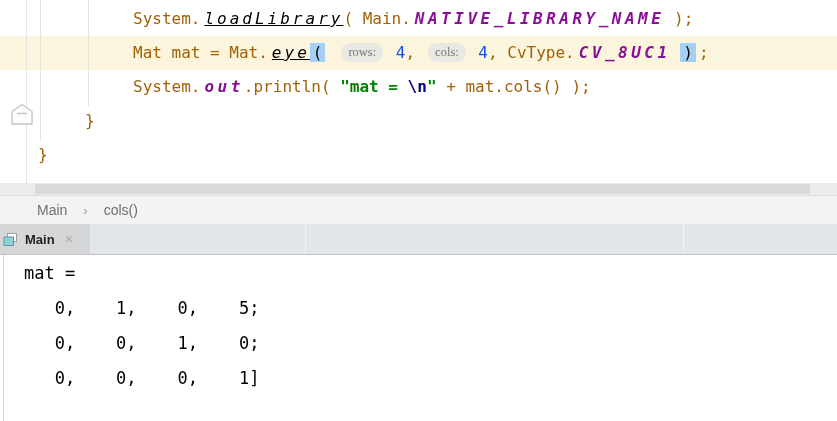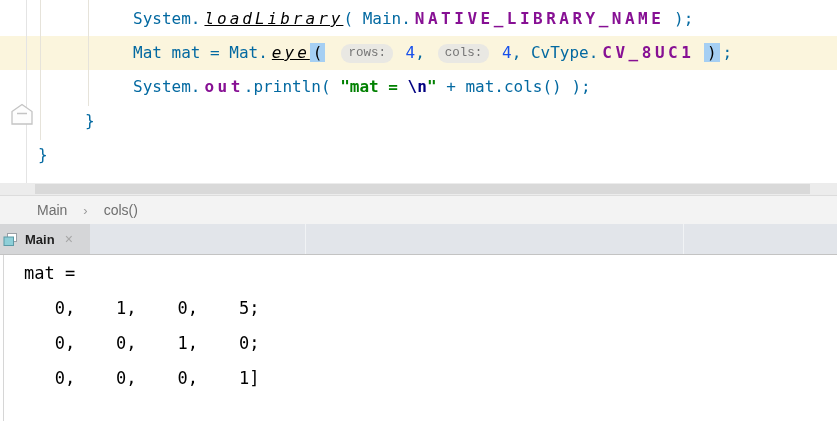--- a/index.html
+++ b/index.html
@@ -10,29 +10,29 @@
   }
 
   
   .editor { position:relative; width:837px; height:183px; background:#fff; }
   .code-lines { position:absolute; top:2px; left:0; width:100%; }
   .code-line {
     height:34px; line-height:34px; white-space:pre;
     font-family:"DejaVu Sans Mono", monospace; font-size:16px; color:#000;
   }
   .code-line.current { background:#fbf5dd; }
-  .tk-p  { color:#0369a1; }
+  .tk-p  { color:#a16207; }
   .tk-si { color:#000; font-style:italic; letter-spacing:3px; margin-left:4px;text-decoration:underline; }
-  .tk-sf { color:#871094; font-weight:bold; letter-spacing:3.5px; margin-left:4px; }
+  .tk-sf { color:#871094; font-style:italic; font-weight:bold; letter-spacing:3.5px; margin-left:4px; }
   .tk-num{ color:#1750eb; }
   .tk-str{ color:#008000; font-weight:bold; }
   .tk-esc{ color:#000080; font-weight:bold; }
   .tk-hl { background:#a5cff3; padding:0 3px; margin-right:3px; }
   .tk-hint {
-    display:inline-block; font-family:Liberation Mono, monospace;
+    display:inline-block; font-family:Liberation Serif, serif;
     font-size:12.5px; line-height:19px; color:#757575; background:#e9e8e3;
     border-radius:9px; padding:0 7px; margin:0 3px 0 13px; vertical-align:2px;
   }
   .gutter-line  { position:absolute; left:26px; top:0; width:1px; height:183px; background:#e4e4e4; z-index:3; }
   .indent-guide { position:absolute; width:1px; background:#e6e3da; z-index:3; }
   .guide-outer  { left:40px; top:0; height:140px; }
   .guide-inner  { left:88px; top:0; height:106px; }
   .fold-marker  { position:absolute; left:10px; top:103px; z-index:4; }
 
   

